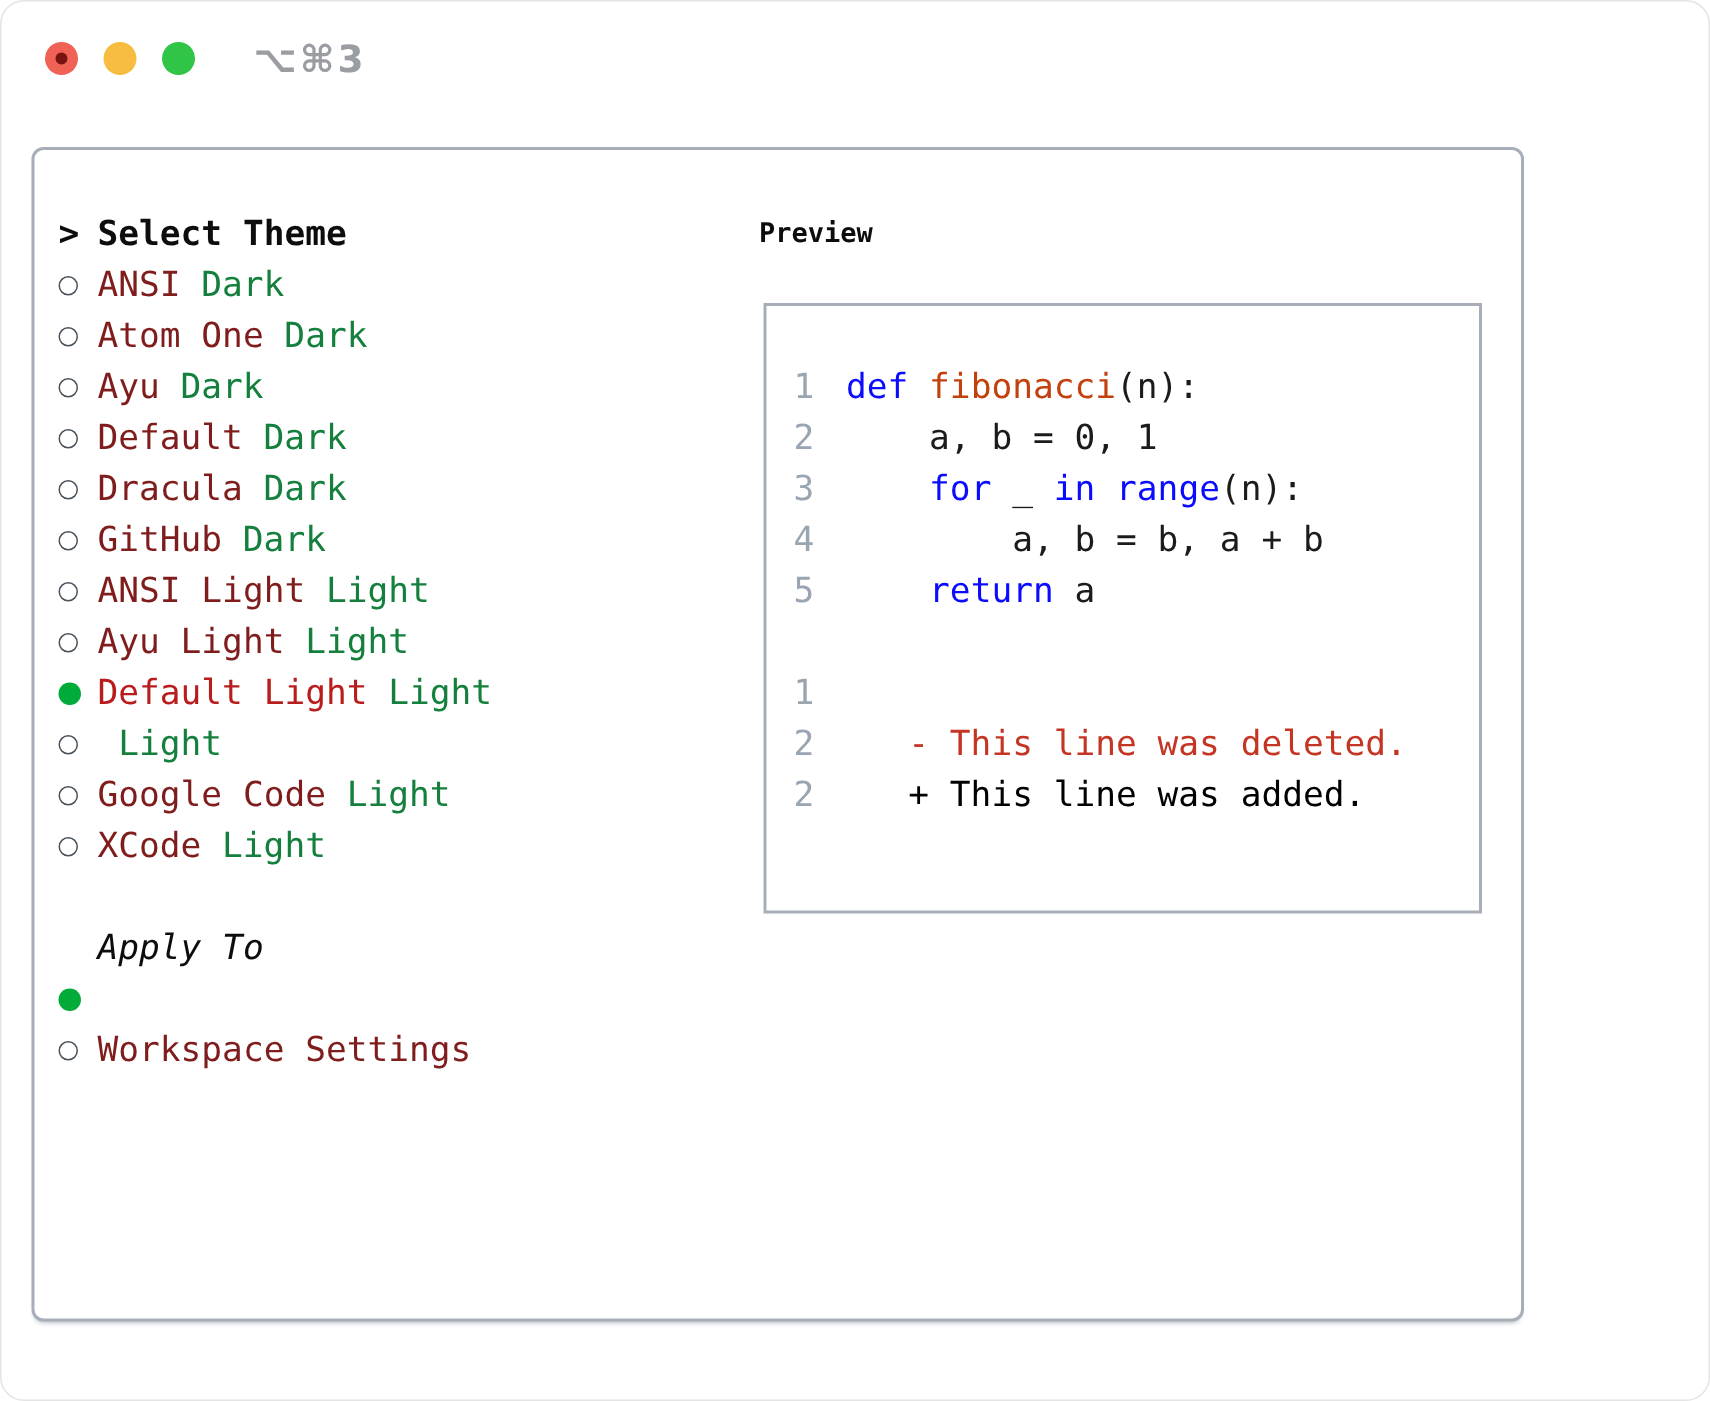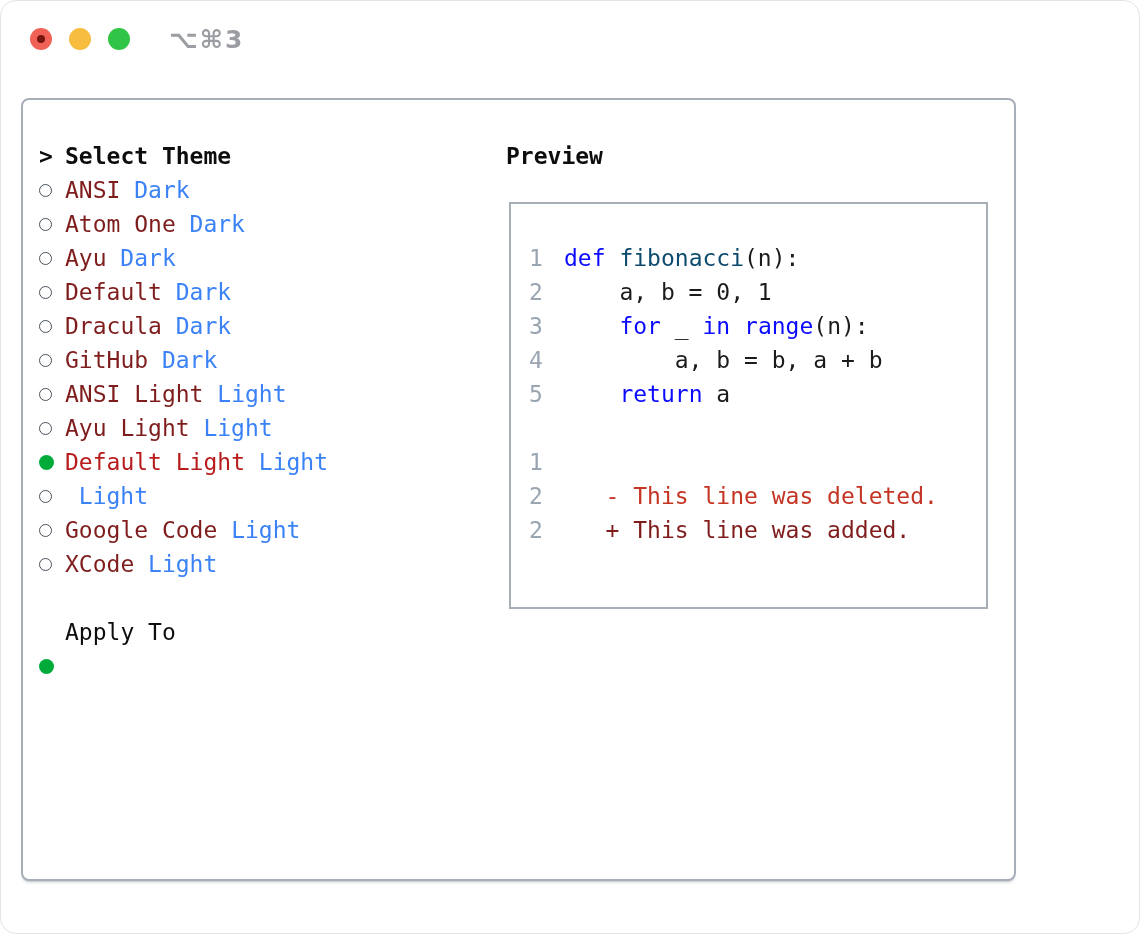--- a/index.html
+++ b/index.html
@@ -30,44 +30,44 @@
     border:2px solid #a7aeb8; border-radius:8px; background:#ffffff;
     box-shadow:0 3px 3px -2px rgba(100,110,125,.45); }
 
   
   .left-col { position:absolute; left:16px; top:39px; width:440px;
     font-size:23px; line-height:34px; color:#343b42; }
   .row { height:34px; display:flex; align-items:center; white-space:pre; }
   .marker { width:26px; display:inline-flex; align-items:center; flex:0 0 26px; }
   .prompt { font-weight:700; color:#0d0d0d; }
   .heading { font-weight:700; color:#0d0d0d; }
-  .heading2 { font-weight:400; color:#0d0d0d; }
+  .heading2 { font-weight:400; color:#0d0d0d;font-style:italic; }
   .circle { width:13px; height:13px; border:1.5px solid #49525a; border-radius:50%; }
   .dot { width:15px; height:15px; border-radius:50%; background:#00ab3a; }
   .name { color:#7f1d1d; }
   .name.sel { color:#b91c1c; }
-  .variant { color:#3b82f6; margin-left:13.8px; }
+  .variant { color:#15803d; margin-left:13.8px; }
   .blank { height:34px; }
   .hint { width:420px; color:#9aa5b2; line-height:34px; }
 
   
   .preview-heading { position:absolute; left:483px; top:39px;
-    font-size:23px; line-height:34px; }
+    font-size:18px; line-height:34px; }
   .preview-box { position:absolute; left:486px; top:102px; width:479px; height:407px;
     border:2px solid #a7aeb8; background:#ffffff;
     padding:37px 0 0 18px; overflow:hidden; }
   .pline { height:34px; display:flex; font-size:23px; line-height:34px; white-space:pre; }
   .ln { flex:0 0 22px; margin-right:13px; color:#9aa5b2; }
   .code { white-space:pre; }
   .seg-pl { color:#1b1b1b; }
   .seg-kw { color:#0b0bff; }
-  .seg-fn { color:#0c4a6e; }
+  .seg-fn { color:#c2410c; }
   .seg-ctx { color:#8b9197; }
   .seg-del { color:#c43524;margin-top:32px; }
-  .seg-add { color:#7f1d1d; }
+  .seg-add { color:#000000; }
 </style>
 </head>
 <body>
 
 <div class="window">
 
   <div class="titlebar">
     <span class="light red"></span>
     <span class="light yellow"></span>
     <span class="light green"></span>
@@ -99,20 +99,21 @@
 
       <div class="blank"></div>
 
       <div class="row">
         <span class="marker"></span>
         <span class="heading2">Apply To</span>
       </div>
 
       <div id="apply-list">
           <div class="row"><span class="marker"><span class="dot"></span></span></div>
+          <div class="row"><span class="marker"><span class="circle"></span></span><span class="name">Workspace Settings</span></div>
         </div>
 
       <div class="blank"></div>
 
     </div>
 
     <div class="preview-heading heading">Preview</div>
 
     <div class="preview-box">
       <div id="preview-lines">

